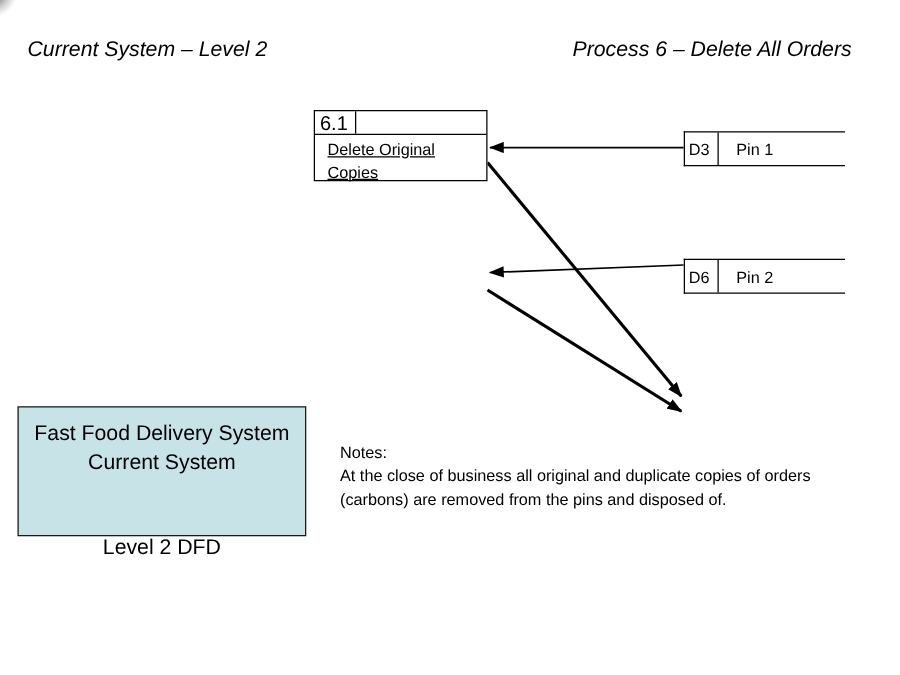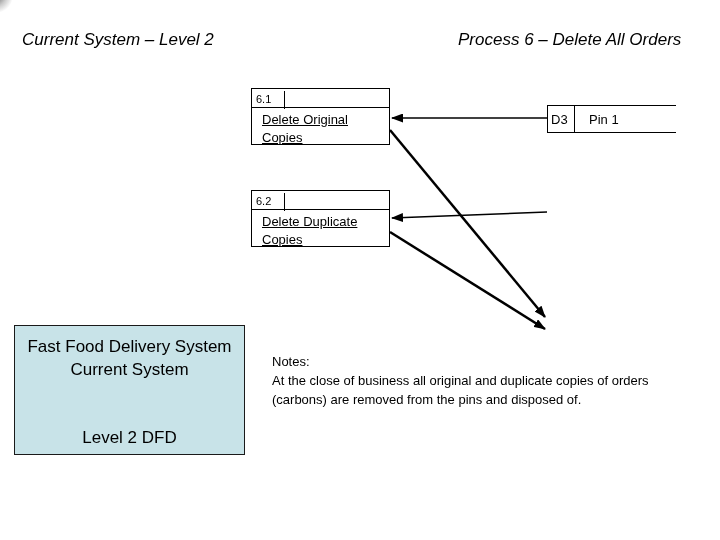--- a/index.html
+++ b/index.html
@@ -49,21 +49,21 @@
     height: 19px;
     border-bottom: 1px solid #000;
     box-sizing: border-box;
   }
   .process-id {
     display: inline-block;
     width: 33px;
     height: 100%;
     border-right: 1px solid #000;
     box-sizing: border-box;
-    font-size: 11px;
+    font-size: 16px;
     padding: 2px 0 0 4px;
   }
   .process-body {
     padding: 3px 4px 0 10px;
     font-size: 13px;
     line-height: 18px;
     text-decoration: underline;
   }
 
   .datastore {
@@ -95,21 +95,21 @@
     display: flex;
     align-items: center;
     padding-left: 14px;
   }
 
   .legend-box {
     position: absolute;
     left: 14px;
     top: 325px;
     width: 231px;
-    height: 130px;
+    height: 104px;
     background: #c8e3e8;
     border: 1px solid #1a1a1a;
     box-sizing: border-box;
     text-align: center;
     font-size: 17px;
     line-height: 23px;
     padding-top: 9px;
   }
   .legend-line-3 { margin-top: 45px; }
 
@@ -144,32 +144,30 @@
     <line x1="390" y1="232" x2="545" y2="329" stroke="#000" stroke-width="2.5" marker-end="url(#arrowhead)"></line>
   </svg>
 
   <div class="process process-61">
     <div class="process-header">
       <span class="process-id">6.1</span>
     </div>
     <div class="process-body">Delete Original Copies</div>
   </div>
 
-  <div class="process process-62">
-    <div class="process-header">
-      <span class="process-id">6.2</span>
-    </div>
-    <div class="process-body">Delete Duplicate Copies</div>
-  </div>
 
   <div class="datastore ds-d3">
     <span class="ds-id">D3</span>
     <span class="ds-label">Pin 1</span>
   </div>
 
+  <div class="datastore ds-d6">
+    <span class="ds-id">D6</span>
+    <span class="ds-label">Pin 2</span>
+  </div>
 
 
   <div class="legend-box">
     <div class="legend-line-1">Fast Food Delivery System</div>
     <div class="legend-line-2">Current System</div>
     <div class="legend-line-3">Level 2 DFD</div>
   </div>
 
   <div class="notes">
     <div>Notes:</div>

